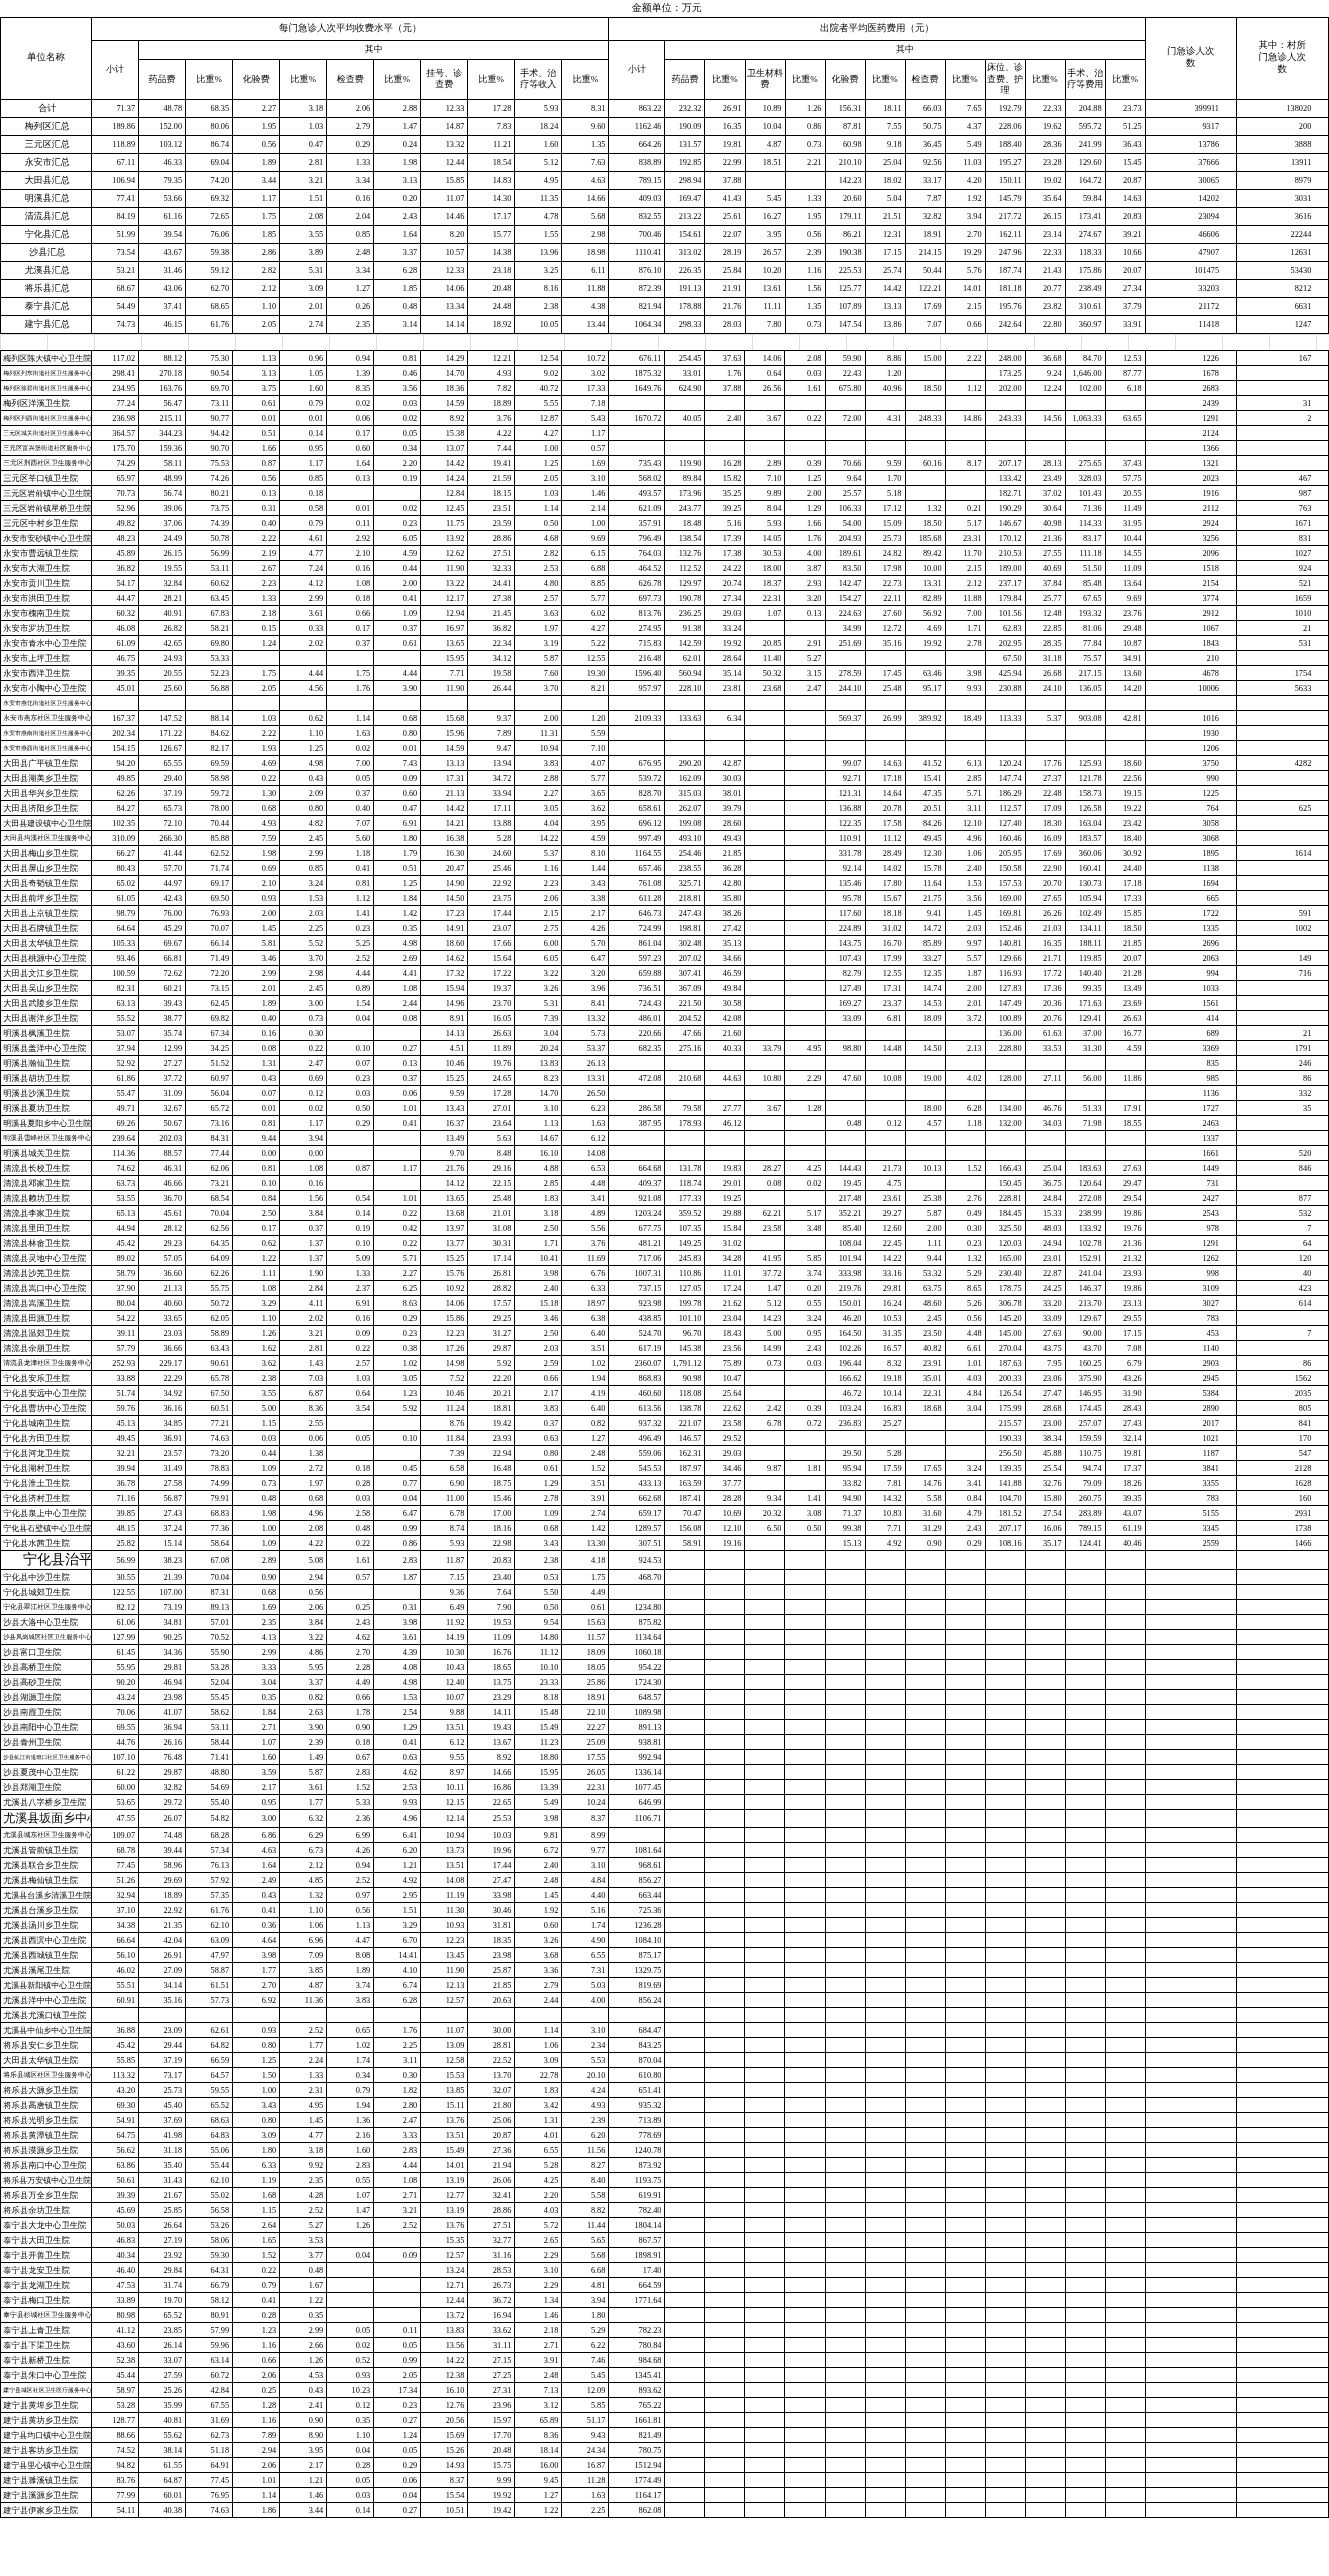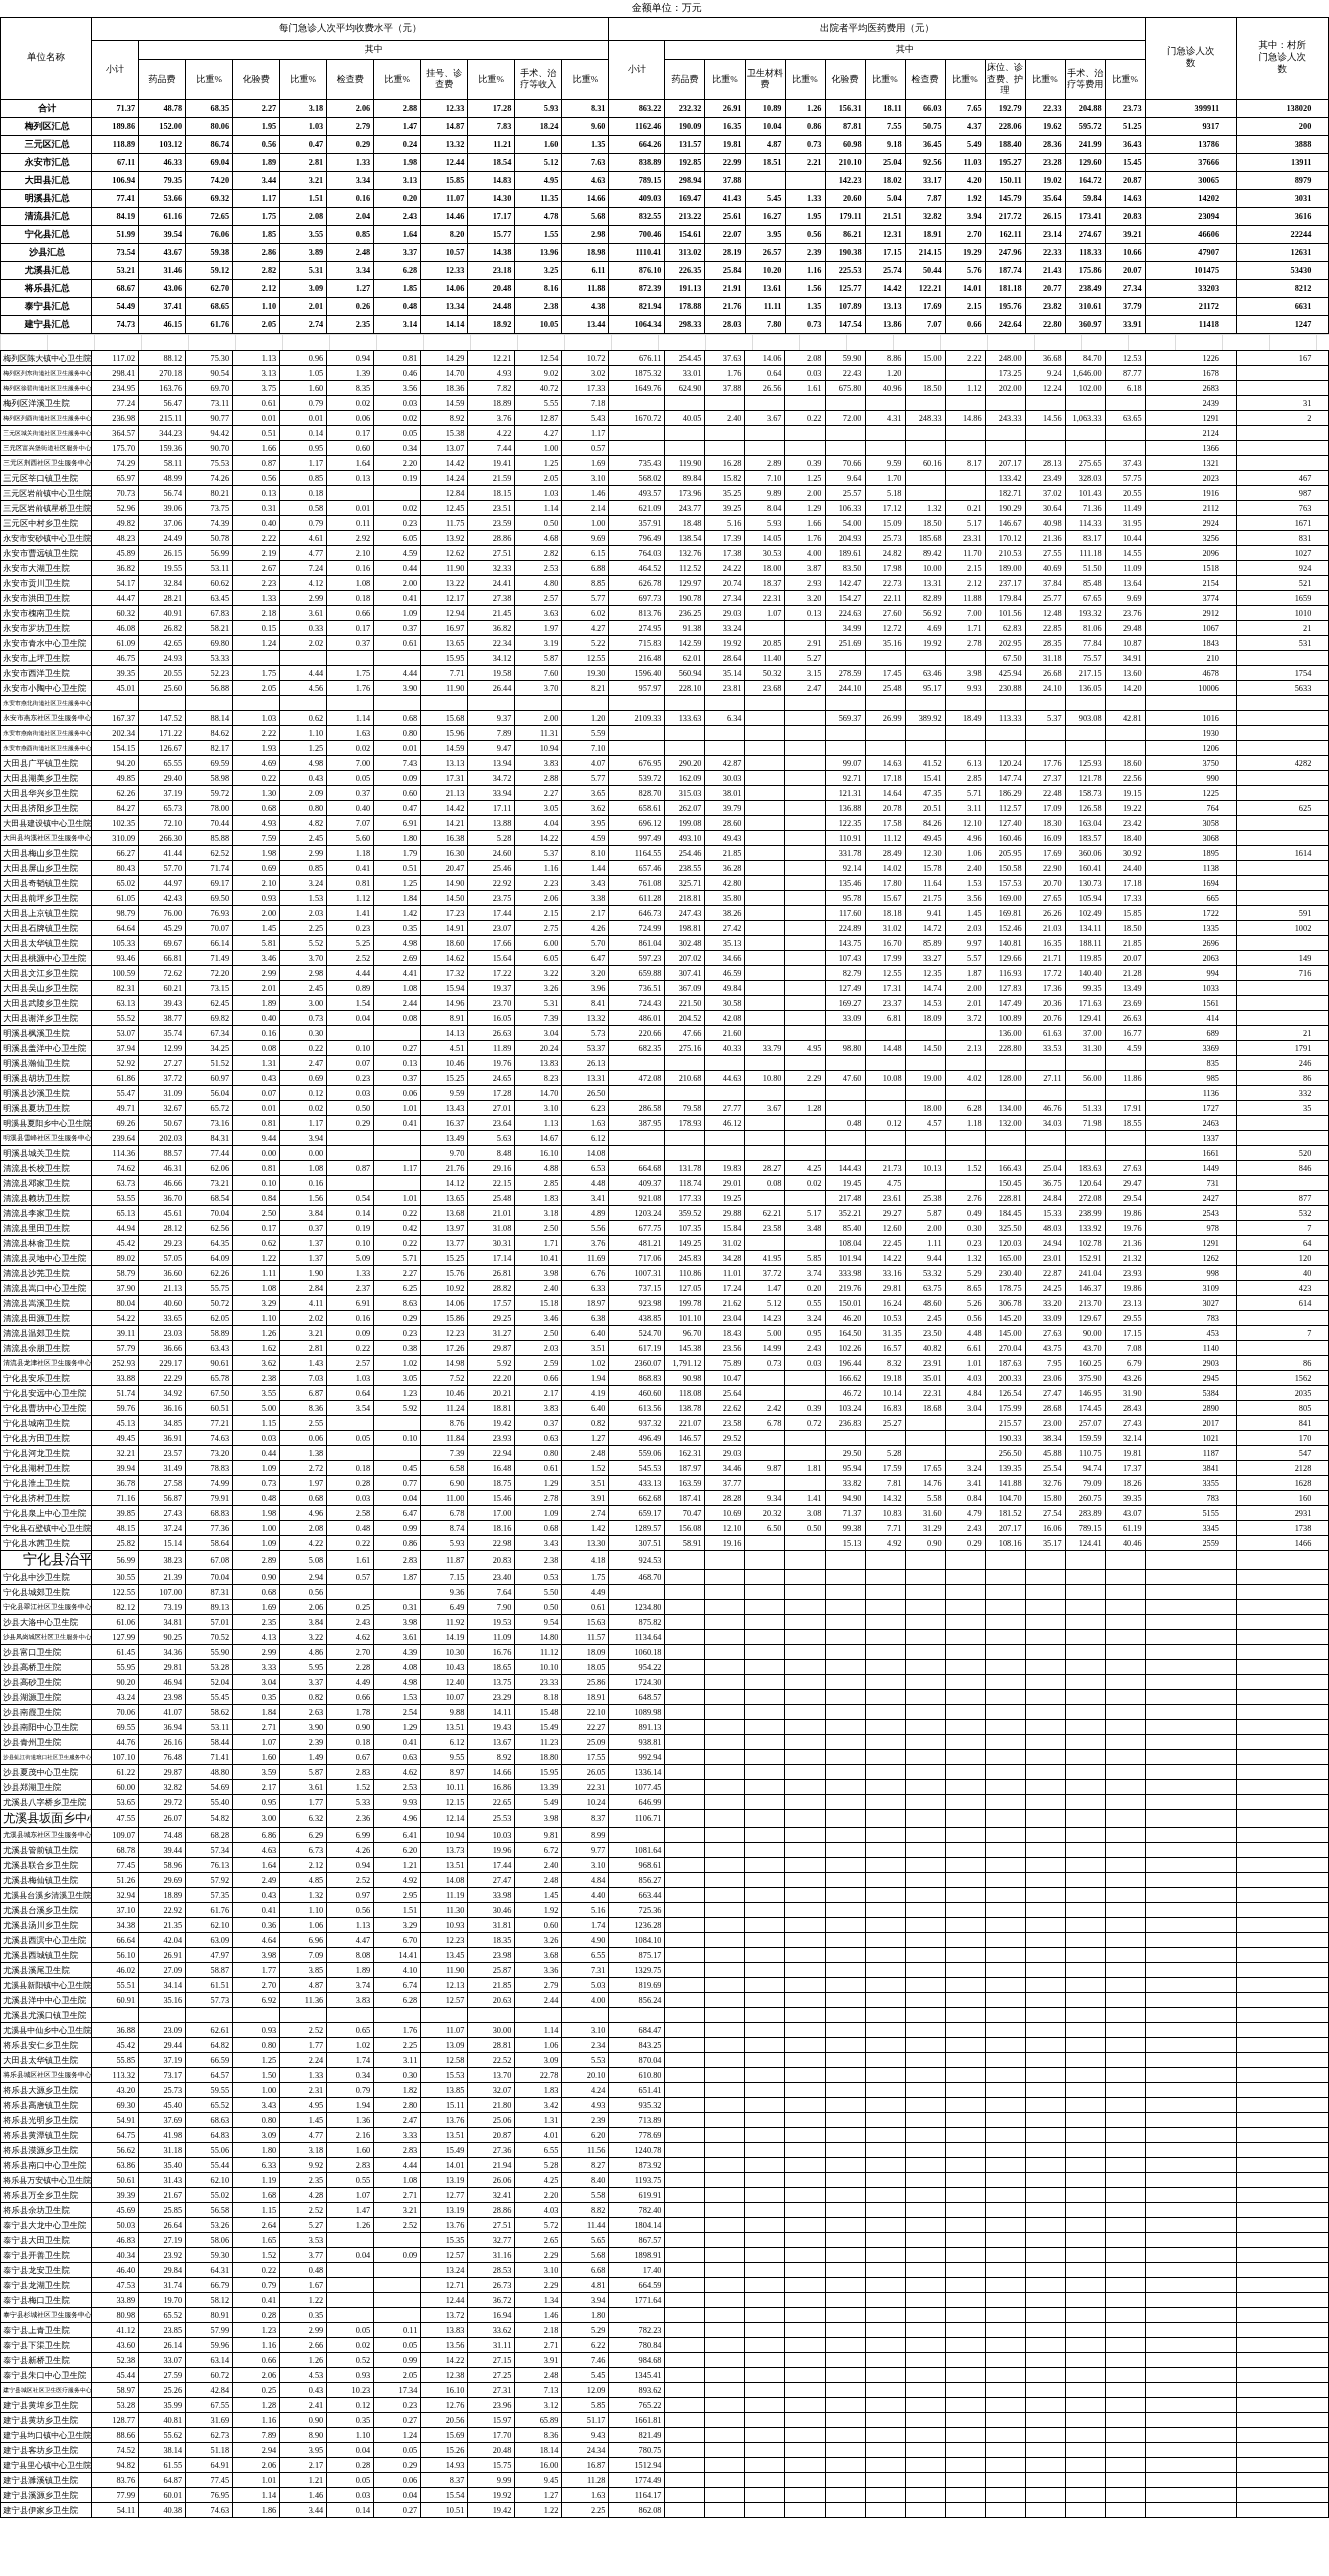--- a/index.html
+++ b/index.html
@@ -20,21 +20,21 @@
   thead tr.h3 th{height:40px;}
   thead tr:last-child th{border-bottom:1.5px solid #000;}
   table{border:1.5px solid #000;}
   th.visits-h{padding:0 20px;}
   th.village-h{padding:0 19px;}
   td{white-space:nowrap;vertical-align:middle;}
   td.name{font-size:8.3px;text-align:left;padding-left:2.3px;}
   tr.sum td.name{text-align:center;font-size:9px;}
   td.val{font-size:8.3px;text-align:right;padding-right:3px;}
   td.cnt{padding-right:16.7px;}
-  tr.sum{height:18px;font-weight:bold;}
+  tr.sum{height:18px;}
   tr.unit{height:15px;}
   .gap{height:16.7px;}
   .footer-area{height:34px;position:relative;}
   .footnote{position:absolute;left:0;top:7.6px;width:434px;height:16px;line-height:16px;background:#fff;font-size:10.2px;padding-left:3px;}
 </style>
 </head>
 <body>
 
 <div class="page">
   <div class="unit-note">金额单位：万元</div>

